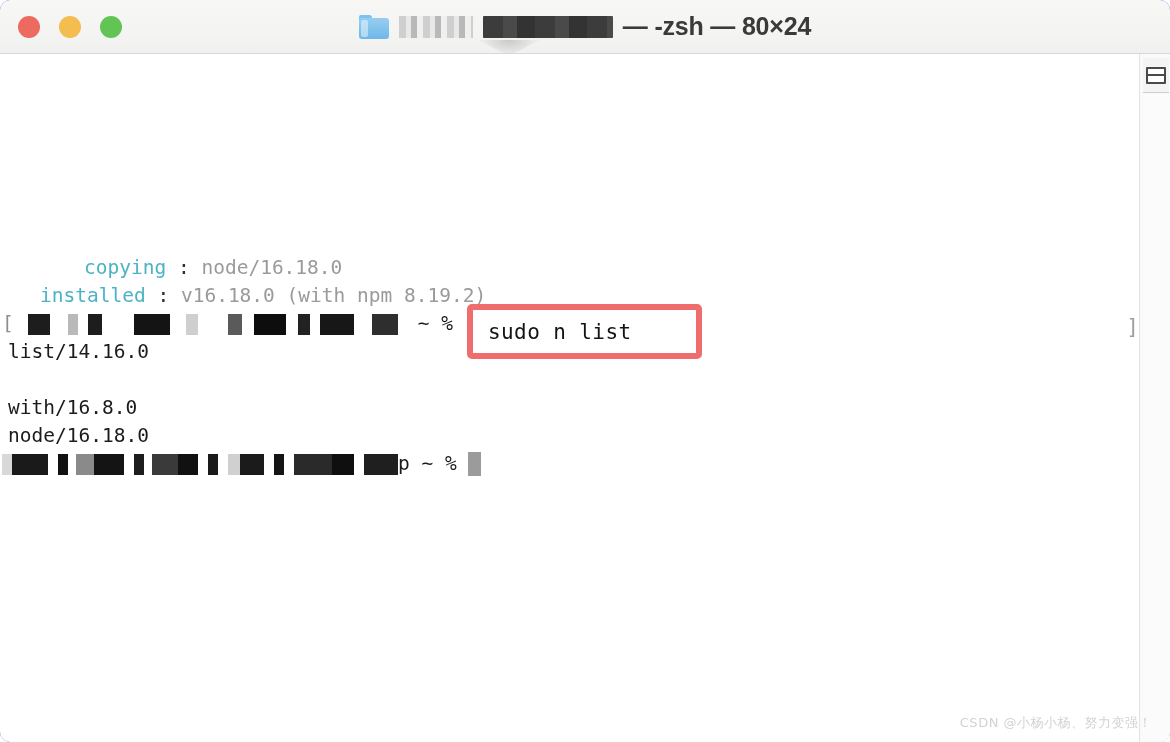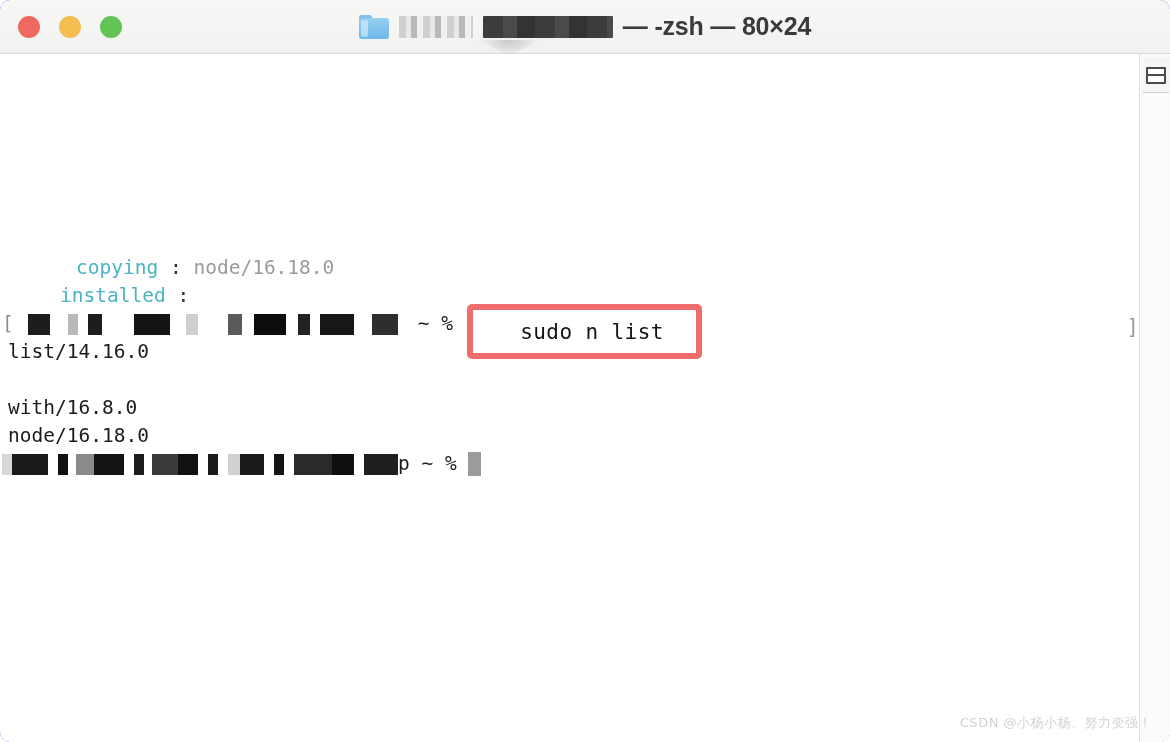--- a/index.html
+++ b/index.html
@@ -222,21 +222,20 @@
     top: 250px;
     width: 235px;
     height: 55px;
     border: 6px solid #ef6d6d;
     border-radius: 5px;
     background: #ffffff;
     box-sizing: border-box;
     display: flex;
     align-items: center;
     padding-left: 15px;
-    justify-content: center;
   }
   .callout-text {
     font-family: "DejaVu Sans Mono", "Liberation Mono", monospace;
     font-size: 21px;
     color: #141414;
     letter-spacing: 0.4px;
     white-space: pre;
   }
 
   
@@ -320,26 +319,26 @@
       <span class="redact-title two"></span>
       <span class="title-text">— -zsh — 80×24</span>
     </div>
     <div class="title-shadow"></div>
   </div>
 
   <div class="term-wrap">
 
     <div class="term-body">
 
-      <div class="line" style="top:200px; left:76px;">
+      <div class="line" style="top:200px; left:84px;">
         <span class="c-key">copying</span><span> </span><span class="c-colon">:</span><span> </span><span class="c-val">node/16.18.0</span>
       </div>
 
-      <div class="line" style="top:228px; left:60px;">
-        <span class="c-key">installed</span><span> </span><span class="c-colon">:</span><span> </span>
+      <div class="line" style="top:228px; left:40px;">
+        <span class="c-key">installed</span><span> </span><span class="c-colon">:</span><span> </span><span class="c-val">v16.18.0 (with npm 8.19.2)</span>
       </div>
 
       <div class="line" style="top:256px; left:2px;">
         <span class="c-dim">[</span><span class="mosaic mo-a"></span><span class="c-txt">~ %</span>
       </div>
       <span class="bracket-right" style="top:259px;">]</span>
 
       <div class="line" style="top:284px;">
         <span class="c-txt">list/14.16.0</span>
       </div>

